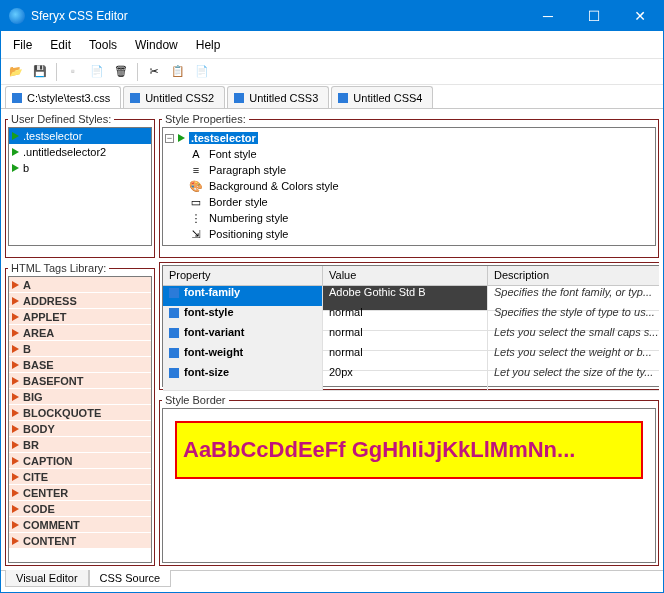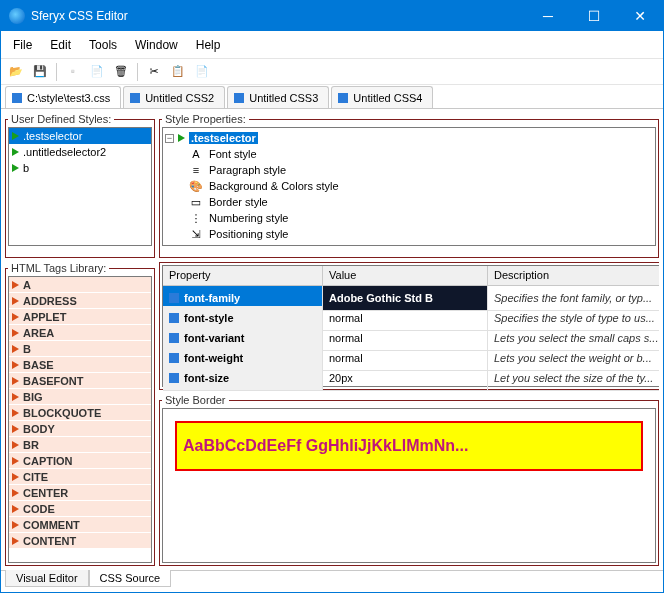--- a/index.html
+++ b/index.html
@@ -39,31 +39,31 @@
 .treenode { display: flex; align-items: center; gap: 4px; height: 16px; }
 .treenode.root .lbl { background:#0078d7; color:#fff; padding:0 2px; font-weight:bold;}
 .treenode .sq { width:9px;height:9px;border:1px solid #888; display:flex;align-items:center;justify-content:center; font-size:9px; line-height:9px; color:#555;}
 .treechild { padding-left: 24px; display:flex; align-items:center; gap:6px; height:16px;}
 .ic { width:14px; display:inline-flex; justify-content:center;}
 .propgrid { flex:0 0 auto;}
 .pgbox { border:1px solid #7a7a7a; background:#fff;}
 .pghead { display:flex; background:#f0f0f0; border-bottom:1px solid #c8c8c8; height:20px;}
 .pghead div { padding:3px 6px; border-right:1px solid #c8c8c8; font-size:11px;}
 .pgrow { display:flex; height:20px; align-items:stretch;}
-.pgrow div { padding:12px 6px; border-right:1px solid #e0e0e0; border-bottom:1px solid #e0e0e0; display:flex; align-items:center; overflow:hidden; white-space:nowrap;}
+.pgrow div { padding:12px 6px; border-right:1px solid #e0e0e0; border-bottom:1px solid #e0e0e0; display:flex; align-items:flex-end; overflow:hidden; white-space:nowrap;}
 .pgrow .c1 { width:160px; background:#f0f0f0; font-weight:bold; gap:5px;}
 .pgrow .c2 { width:165px;}
 .pgrow .c3 { flex:1; font-style:italic; color:#333;}
 .pgrow.sel .c1 { background:#0078d7; color:#fff;}
-.pgrow.sel .c2 { background:#0f172a; color:#fff;font-weight:bold;}
+.pgrow.sel .c2 { background:#404040; color:#fff;}
 .pghead .c1{width:160px;} .pghead .c2{width:165px;} .pghead .c3{flex:1;}
 .bsq { width:10px; height:10px; background:#2b7bd9; display:inline-block; flex-shrink:0;}
 .preview { flex:1; display:flex; flex-direction:column; min-height:0;}
 .preview .pvbox { border:1px solid #7a7a7a; background:#fff; flex:1; padding:12px;}
-.pvinner { border:2px solid #e00; background:#ffff00; color:#c0157b; font-weight:bold; font-size:16px; font-family: Arial, sans-serif; padding:14px 6px; white-space:nowrap; overflow:hidden;}
+.pvinner { border:2px solid #e00; background:#ffff00; color:#c0157b; font-weight:bold; font-size:22px; font-family: Arial, sans-serif; padding:14px 6px; white-space:nowrap; overflow:hidden;}
 .bottomtabs { height:22px; display:flex; align-items:flex-start; padding:0 4px; border-top:1px solid #c8c8c8; background:#fff;}
 .btab { padding:2px 10px; border:1px solid #c8c8c8; border-top:none; background:#f4f4f4; font-size:11px; margin-top:-1px;}
 .btab.active { background:#fff;}
 </style>
 </head>
 <body>
 
 <div class="window">
 
   <div class="titlebar">

